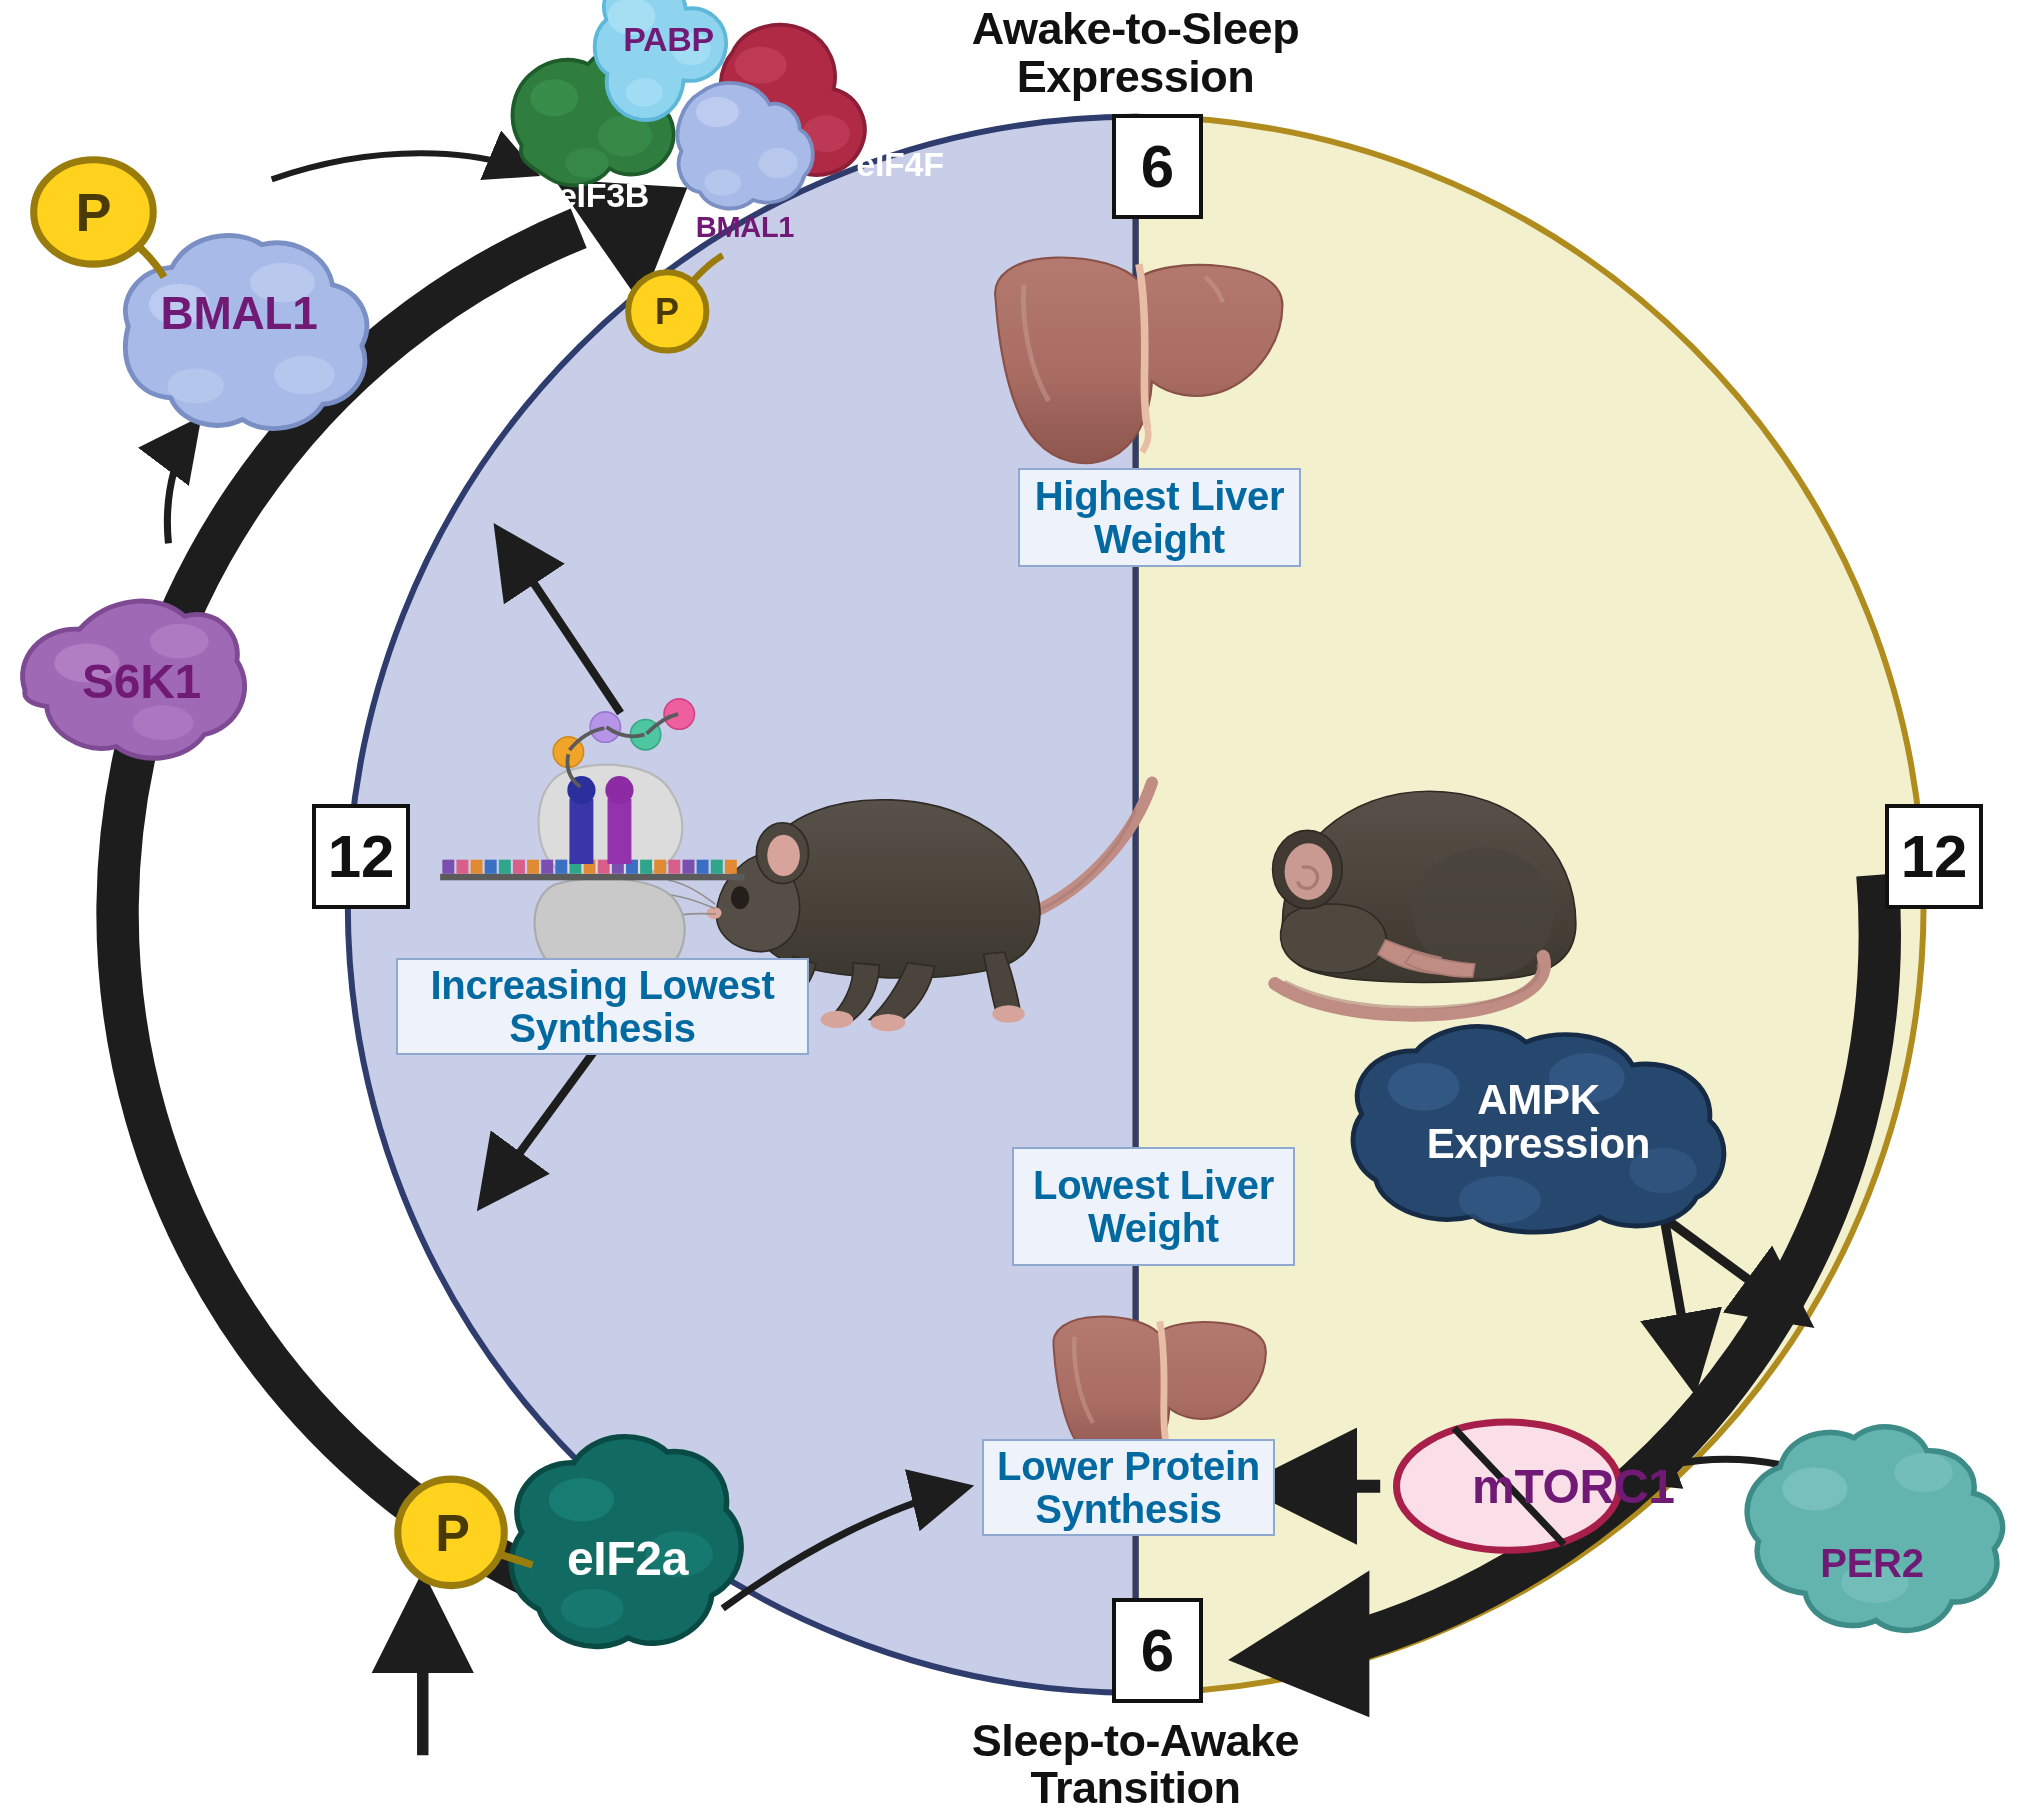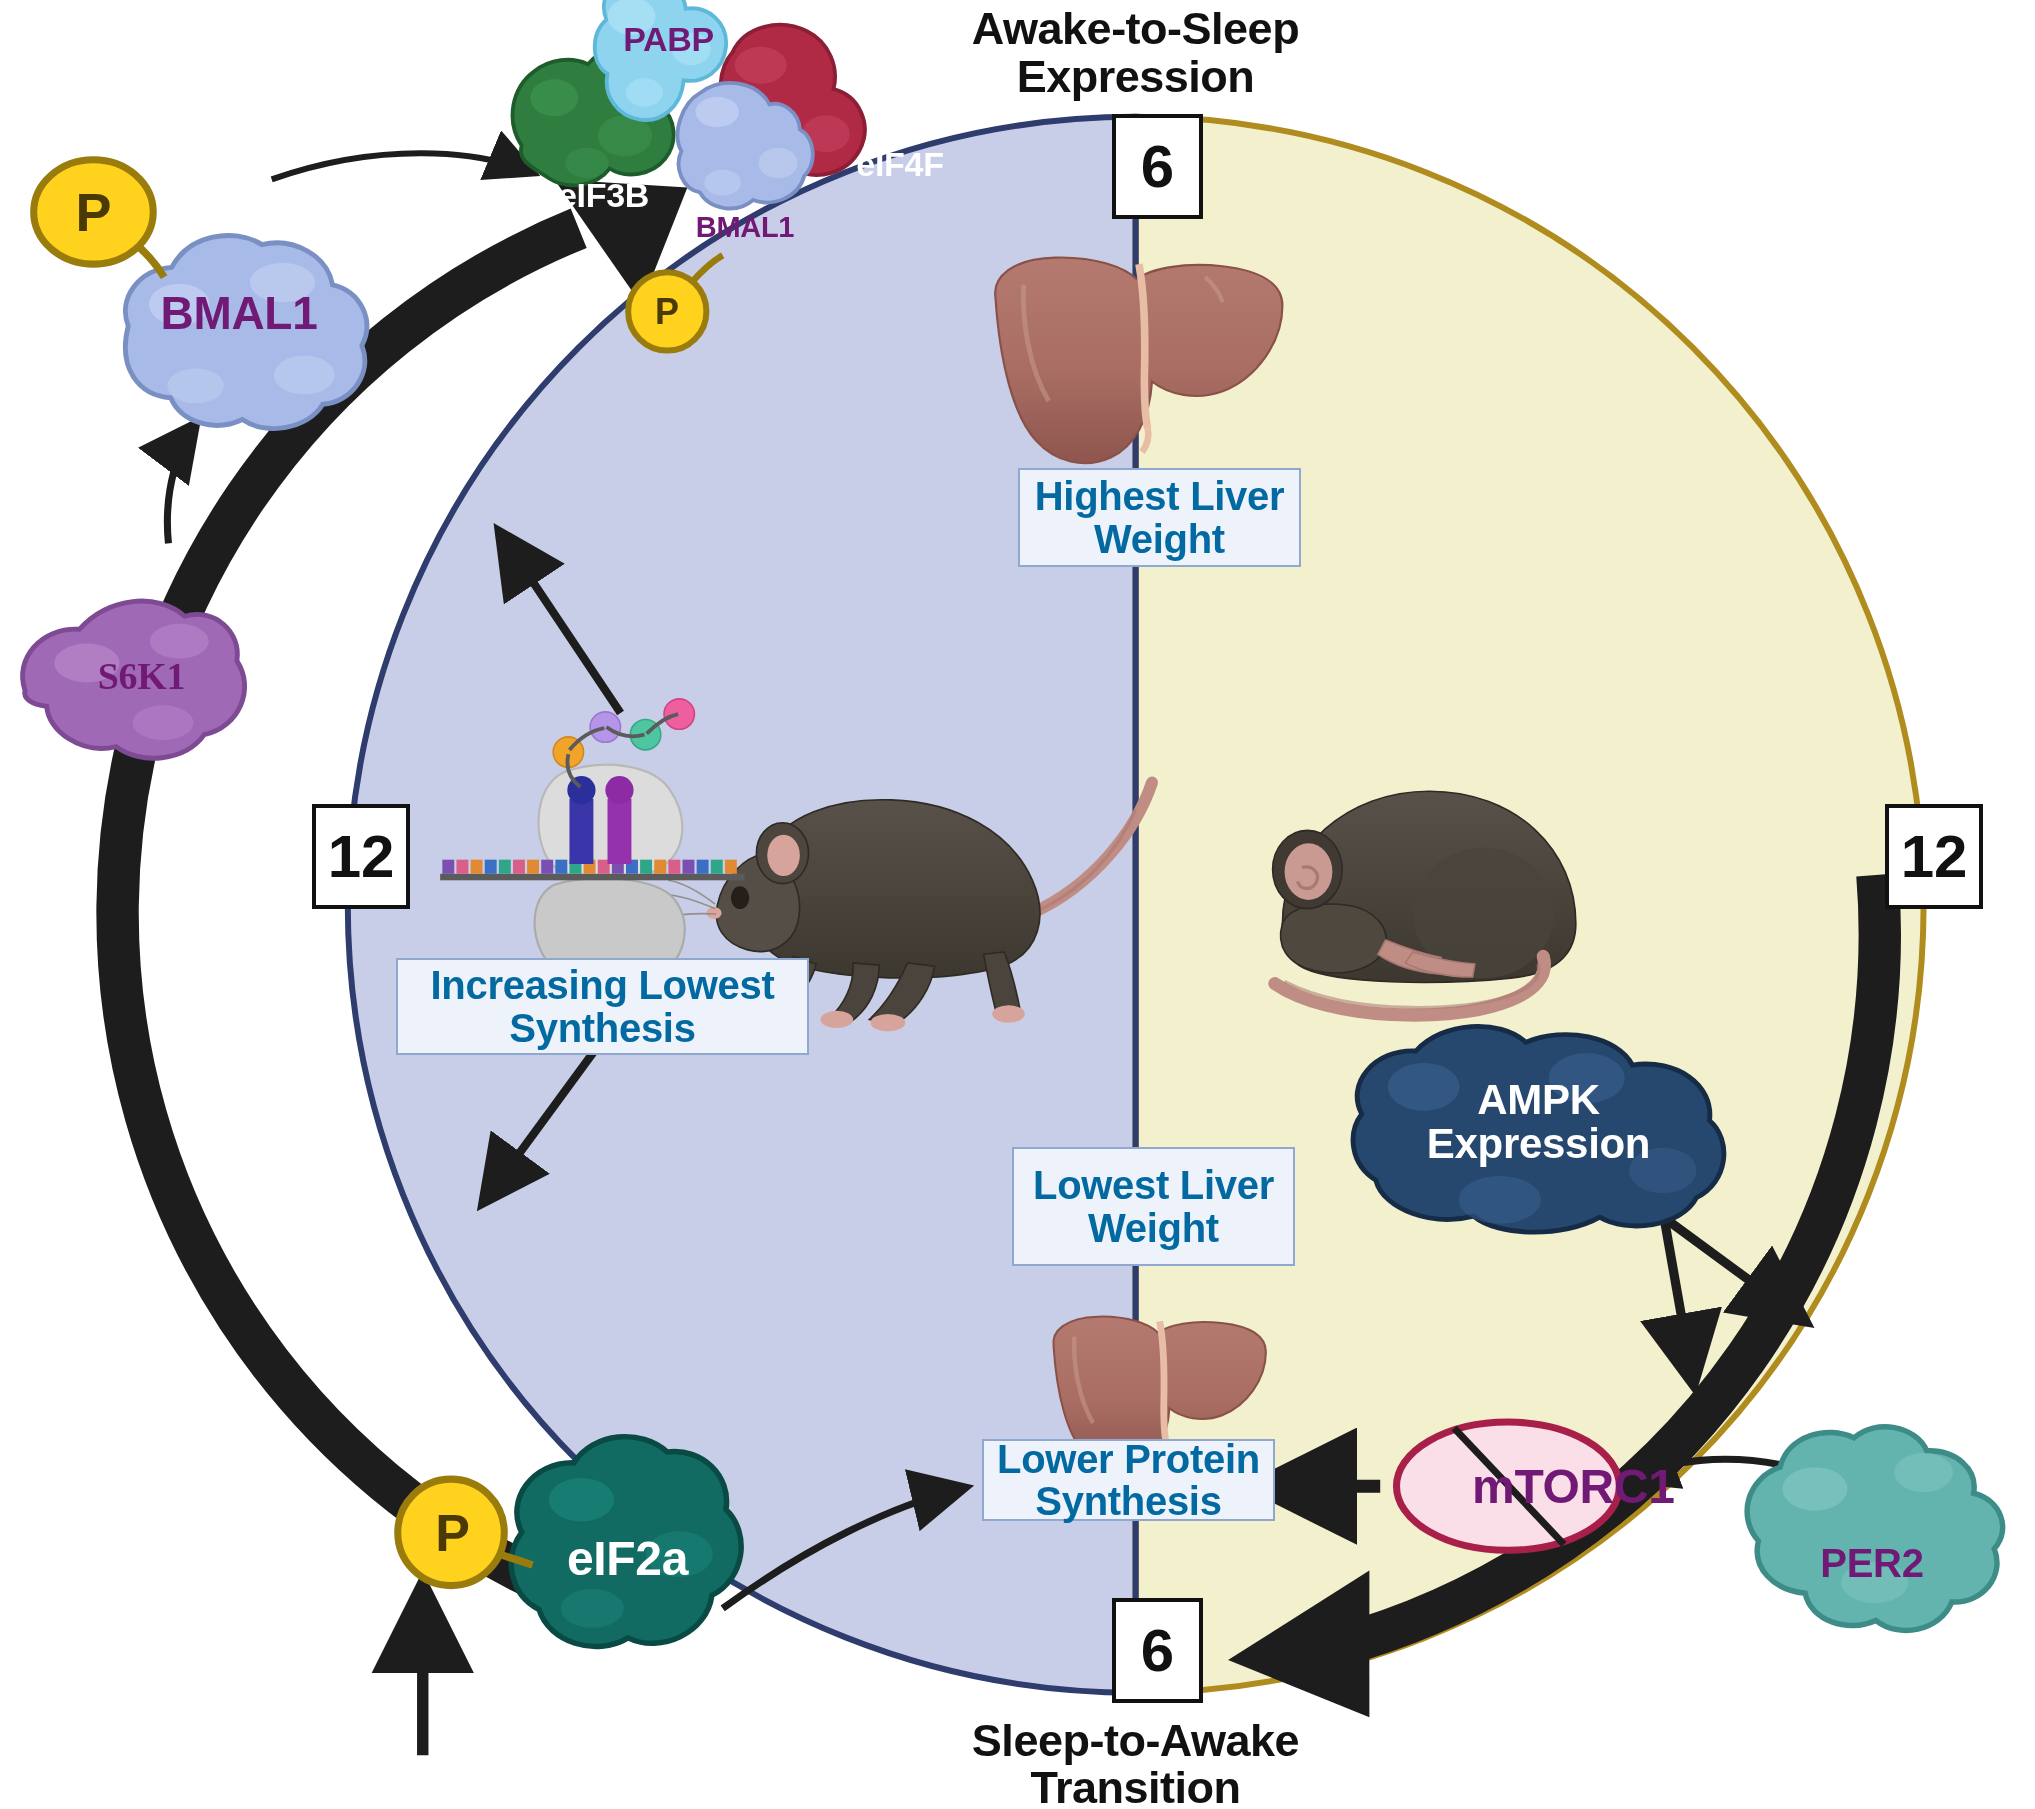--- a/index.html
+++ b/index.html
@@ -376,38 +376,38 @@
 
   <div class="chip" style="left:1018px;top:468px;width:283px;height:99px;font-size:40px;">Highest Liver
 Weight</div>
 
   <div class="chip" style="left:396px;top:958px;width:413px;height:97px;font-size:40px;">Increasing Lowest
 Synthesis</div>
 
   <div class="chip" style="left:1012px;top:1147px;width:283px;height:119px;font-size:40px;">Lowest Liver
 Weight</div>
 
-  <div class="chip" style="left:982px;top:1439px;width:293px;height:82px;font-size:40px;">Lower Protein
+  <div class="chip" style="left:982px;top:1439px;width:293px;height:97px;font-size:40px;">Lower Protein
 Synthesis</div>
 
   <div class="blobtext dark" style="left:598px;top:22px;width:141px;font-size:34px;">PABP</div>
 
   <div class="blobtext light" style="left:533px;top:178px;width:141px;font-size:34px;">eIF3B</div>
 
   <div class="blobtext light" style="left:832px;top:147px;width:136px;font-size:34px;">eIF4F</div>
 
   <div class="blobtext dark" style="left:677px;top:212px;width:136px;font-size:29px;">BMAL1</div>
 
   <div class="ptext" style="left:640px;top:287px;width:54px;height:49px;font-size:36px;">P</div>
 
   <div class="blobtext dark" style="left:125px;top:289px;width:228px;font-size:46px;">BMAL1</div>
 
   <div class="ptext" style="left:61px;top:178px;width:65px;height:67px;font-size:54px;">P</div>
 
-  <div class="blobtext dark" style="left:33px;top:657px;width:217px;font-size:38px;font-family:Liberation Serif, serif;">S6K1</div>
+  <div class="blobtext dark" style="left:33px;top:657px;width:217px;font-size:48px;">S6K1</div>
 
   <div class="blobtext light" style="left:524px;top:1534px;width:207px;font-size:48px;">eIF2a</div>
 
   <div class="ptext" style="left:420px;top:1500px;width:65px;height:65px;font-size:52px;">P</div>
 
   <div class="blobtext light" style="left:1397px;top:1078px;width:283px;font-size:42px;">AMPK
 Expression</div>
 
   <div class="blobtext dark" style="left:1472px;top:1462px;width:196px;font-size:48px;">mTORC1</div>
 

